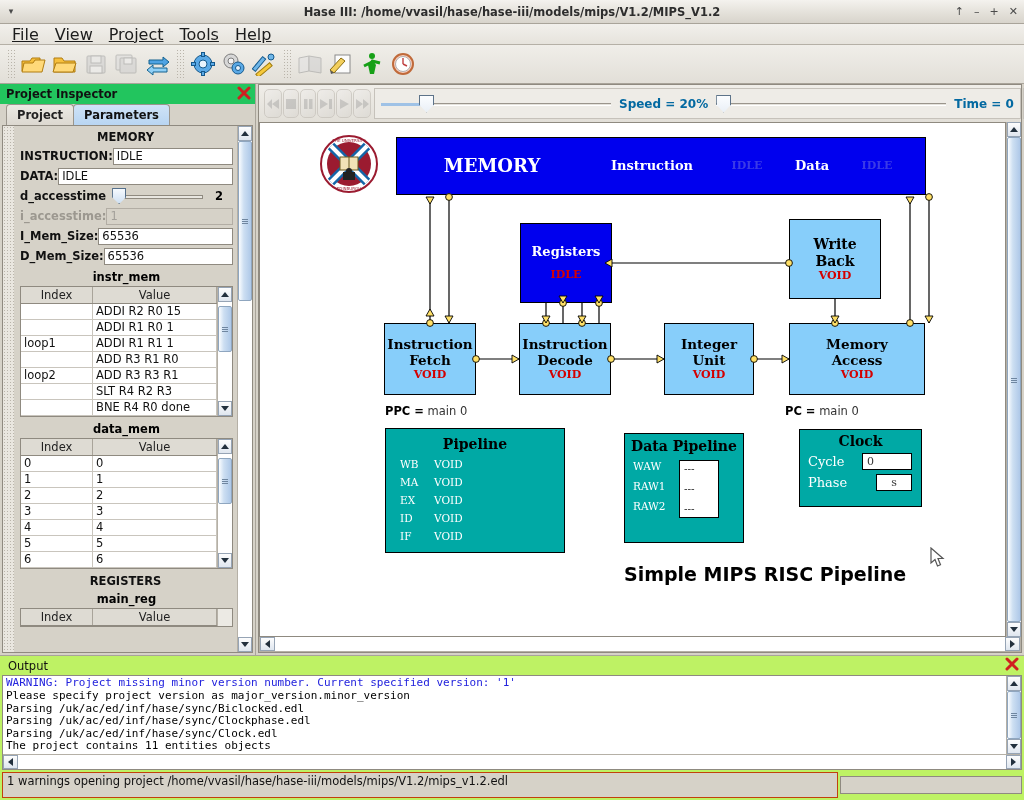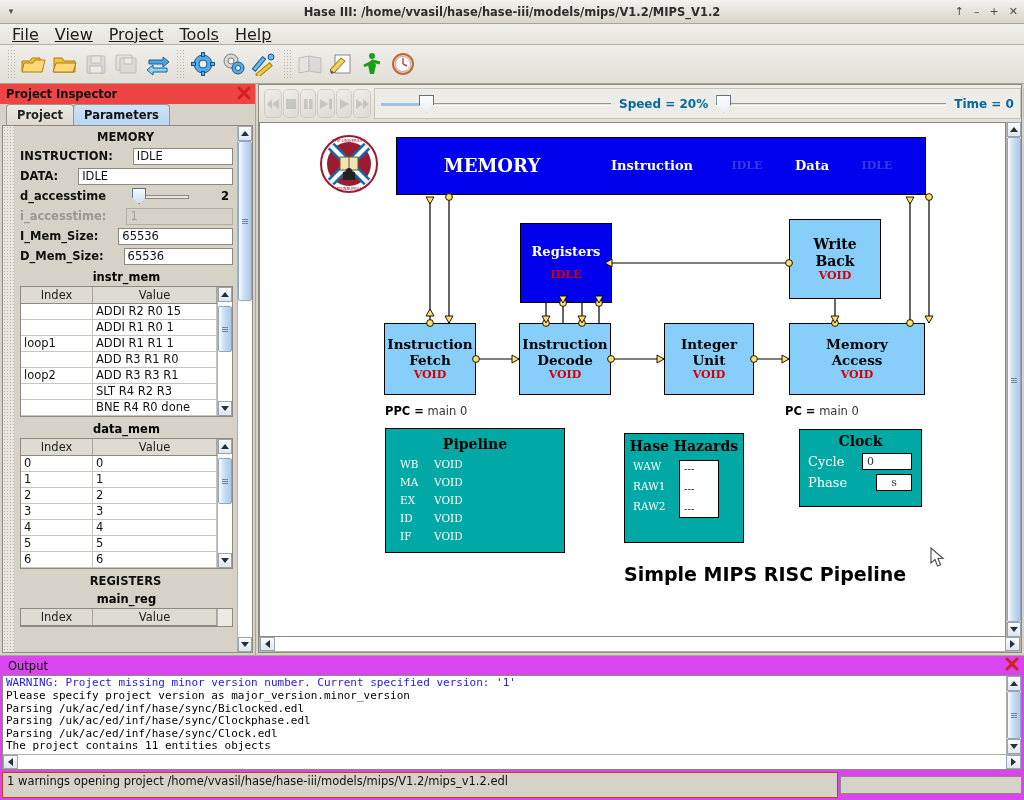--- a/index.html
+++ b/index.html
@@ -86,21 +86,21 @@
   
   .inspector {
     width: 256px; flex: 0 0 256px;
     background: #d6d2c8;
     display: flex; flex-direction: column;
     border-right: 1px solid #a9a49a;
   }
   .insp-head {
     height: 20px; display: flex; align-items: center;
     padding: 0 4px 0 6px;
-    background: #ef4444;
+    background: #22c55e;
   }
   .insp-head .t { font-weight: bold; font-size: 11.5px; color: #111; }
   .insp-head .x { margin-left: auto; cursor: pointer; }
   .tabs {
     display: flex; align-items: flex-end; height: 21px;
     padding-left: 6px; background: #d6d2c8;
   }
   .tab {
     padding: 3px 10px 3px 10px; font-size: 11.5px; font-weight: bold;
     border: 1px solid #9a958c; border-bottom: none;
@@ -168,21 +168,21 @@
   .tri-left { width:0;height:0;border-top:4px solid transparent;border-bottom:4px solid transparent;border-right:5px solid #22303d;}
   .tri-right { width:0;height:0;border-top:4px solid transparent;border-bottom:4px solid transparent;border-left:5px solid #22303d;}
 
   
   .sec-title {
     text-align: center; font-weight: bold; font-size: 11.5px;
     color: #111; padding: 2px 0; background: #d6d2c8;
   }
   .prow {
     display: flex; align-items: center;
-    padding: 1px 4px 1px 6px; gap: 20px; height: 20px;
+    padding: 1px 4px 1px 6px; gap: 0; height: 20px;
   }
   .plab { font-weight: bold; font-size: 11.5px; color: #111; white-space: nowrap; }
   .plab.dim { color: #9c9890; font-weight: bold; }
   .pfield {
     flex: 1 1 auto; min-width: 0;
     height: 17px; background: #fff;
     border: 1px solid #8f8a80;
     font-size: 11.5px; color: #111;
     padding: 0 3px; line-height: 15px;
     overflow: hidden; white-space: nowrap;
@@ -330,21 +330,21 @@
   }
   .lbl-ppc b { color: #000; }
   .bigtitle {
     position: absolute; font-weight: bold; font-size: 19px;
     font-family: "DejaVu Sans","Liberation Sans", sans-serif; color: #000;
   }
 
   
   .outpanel {
     flex: 0 0 123px; display: flex; flex-direction: column;
-    background: #d946ef;
+    background: #bef264;
     border-top: 1px solid #a9a49a;
   }
   .out-head {
     height: 19px; display: flex; align-items: center; padding: 0 5px 0 8px;
   }
   .out-head .t { font-size: 11.5px; color: #111; }
   .out-head .x { margin-left: auto; cursor: pointer; }
   .out-box {
     flex: 1 1 auto; min-height: 0; margin: 0 2px;
     border: 1px solid #8f8a80; background: #fff;
@@ -883,21 +883,21 @@
                     <span>VOID</span>
                   </div>
                 <div style="display:flex;">
                     <span style="width:34px;">IF</span>
                     <span>VOID</span>
                   </div>
               </div>
             </div>
 
             <div class="blk" style="left:364px;top:310px;width:120px;height:110px;background:#00a9a5;">
-              <div class="bt" style="font-size:14px;padding-top:4px;">Hase Hazards</div>
+              <div class="bt" style="font-size:14px;padding-top:4px;">Data Pipeline</div>
               <div style="display:flex;padding:6px 0 0 8px;font-family:'DejaVu Serif','Liberation Serif',serif;font-size:10.5px;color:#fff;">
                 <div style="width:46px;">
                   <div style="margin-bottom:8px;">WAW</div>
                   <div style="margin-bottom:8px;">RAW1</div>
                   <div>RAW2</div>
                 </div>
                 <div style="background:#fff;border:1px solid #000;width:40px;padding:2px 4px;color:#333;">
                   <div style="margin-bottom:8px;">---</div>
                   <div style="margin-bottom:8px;">---</div>
                   <div>---</div>

